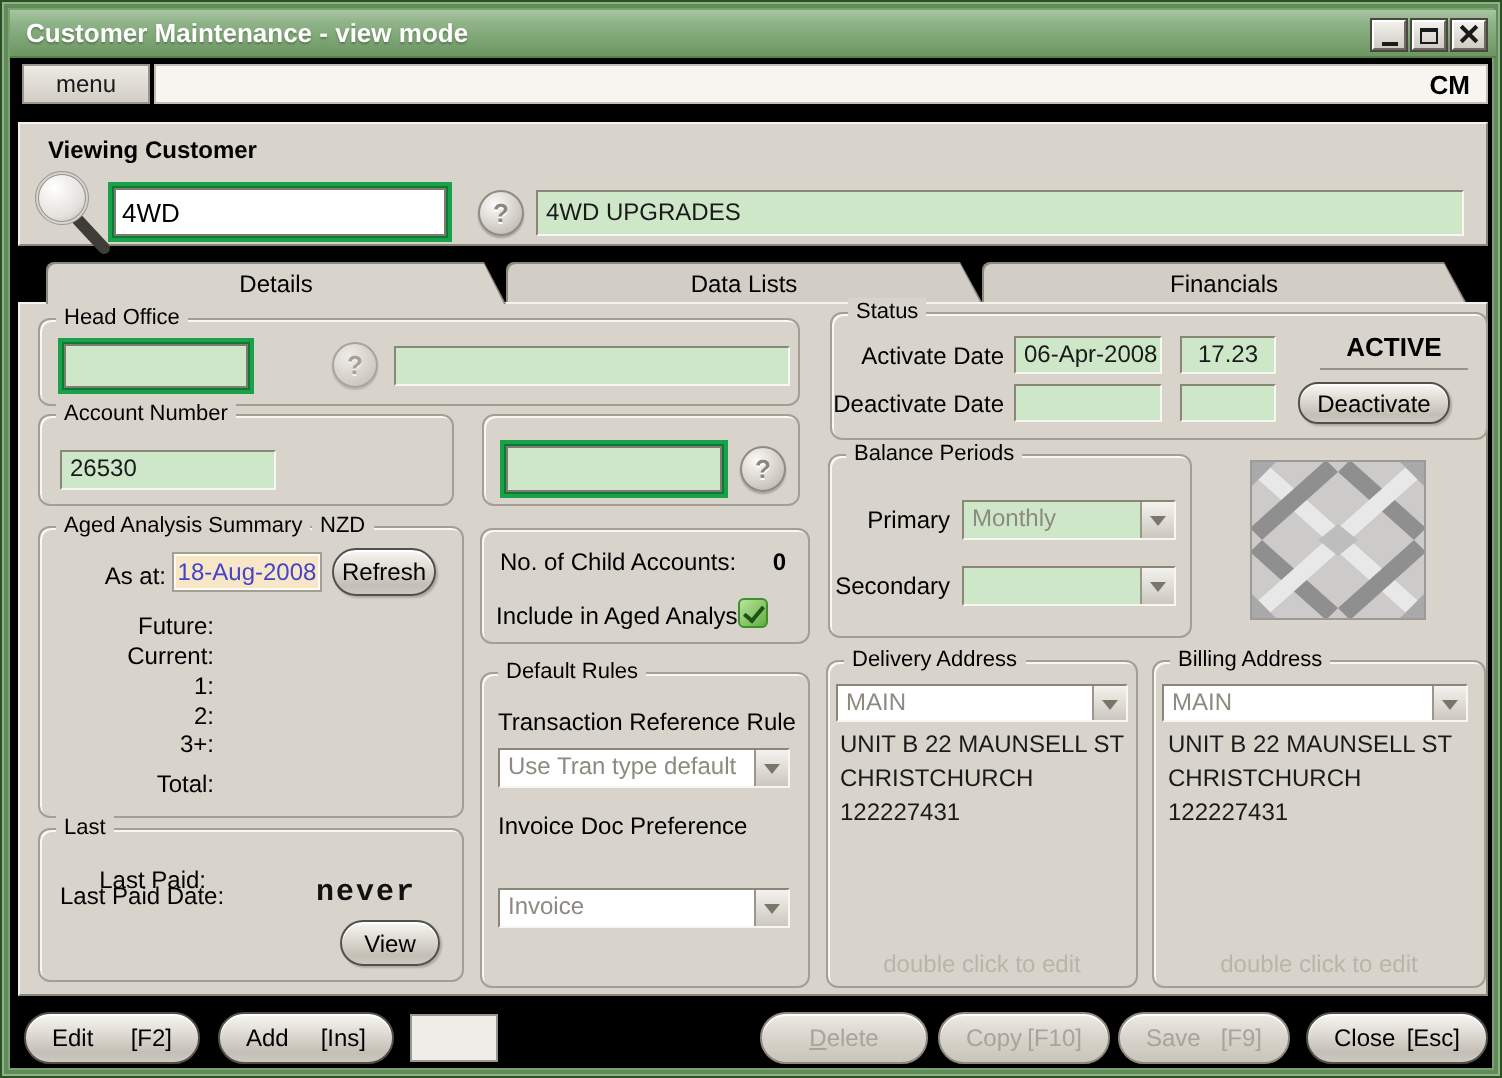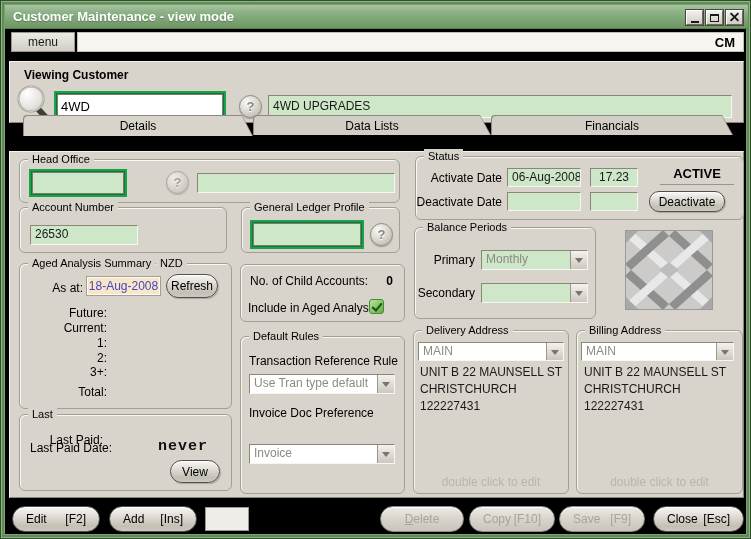--- a/index.html
+++ b/index.html
@@ -91,21 +91,21 @@
   .combo .arr::after { content:""; border:4px solid transparent; border-top:5px solid #7a766c; margin-top:5px; }
   .combo.green { background:#cde7c8; }
 
   
   .checkbox { position:absolute; width:15px; height:15px; border-radius:3px;
     border:1px solid #3f8f2d; background:linear-gradient(135deg,#b9e39b,#63ad41); cursor:pointer; }
   .checkbox::after { content:""; position:absolute; left:4px; top:1px; width:4px; height:8px;
     border-right:2px solid #1c5212; border-bottom:2px solid #1c5212; transform:rotate(40deg); }
 
   
-  .tab { position:absolute; top:114px; height:20px; }
+  .tab { position:absolute; top:130px; height:20px; }
   .tab .edge { position:absolute; inset:0; background:#8d897e;
     clip-path:polygon(0 0, calc(100% - 11px) 0, 100% 100%, 0 100%); border-radius:4px 0 0 0; }
   .tab .face { position:absolute; left:1px; right:1px; top:1px; bottom:0; background:#d2cec5;
     clip-path:polygon(0 0, calc(100% - 10px) 0, 100% 100%, 0 100%); border-radius:4px 0 0 0;
     display:flex; align-items:center; justify-content:center; font-size:12px; color:#000; }
   .tab.active { height:21px; z-index:5; }
   .tab.active .face { background:#d8d4cb; }
 
   .hint { position:absolute; left:0; right:0; text-align:center; font-size:12px; color:#b9b5ab; }
   .addrline { position:absolute; font-size:12px; color:#1a1a1a; white-space:nowrap; }
@@ -183,21 +183,20 @@
       <div class="help dim" style="left:146px; top:11px;">?</div>
       <div class="sunken" style="left:177px; top:13px; width:198px; height:20px;"></div>
     </div>
 
     <div class="group" style="left:9px; top:55px; width:208px; height:46px;">
       <span class="legend">Account Number</span>
       <div class="sunken" style="left:10px; top:17px; width:108px; height:20px;">26530</div>
     </div>
 
     <div class="group" style="left:231px; top:55px; width:159px; height:46px;">
-      <span class="legend">General Ledger Profile</span>
       <div class="greenframe" style="left:8px; top:12px; width:114px; height:29px;">
         <div class="inner"></div>
       </div>
       <div class="help" style="left:128px; top:15px;">?</div>
     </div>
 
     <div class="group" style="left:9px; top:111px; width:213px; height:146px;">
       <span class="legend">Aged Analysis Summary</span>
       <span class="legend" style="left:136px;">NZD</span>
       <span class="lbl r" style="left:13px; top:17px; width:50px;">As at:</span>
@@ -236,21 +235,21 @@
       <span class="lbl" style="left:8px; top:69px;">Invoice Doc Preference</span>
       <div class="combo" style="left:8px; top:87px; width:146px; height:20px;margin-top:20px;">
         <span class="val">Invoice</span>
           <span class="arr"></span>
       </div>
     </div>
 
     <div class="group" style="left:405px; top:4px; width:329px; height:64px;">
       <span class="legend">Status</span>
       <span class="lbl r" style="left:0px; top:14px; width:86px;">Activate Date</span>
-      <div class="sunken" style="left:91px; top:11px; width:74px; height:19px; text-align:center;">06-Aug-2008</div>
+      <div class="sunken" style="left:91px; top:11px; width:74px; height:19px; text-align:center;">06-Apr-2008</div>
       <div class="sunken" style="left:174px; top:11px; width:48px; height:19px; text-align:center;">17.23</div>
       <span class="lbl r" style="left:0px; top:38px; width:86px;">Deactivate Date</span>
       <div class="sunken" style="left:91px; top:35px; width:74px; height:19px;"></div>
       <div class="sunken" style="left:174px; top:35px; width:48px; height:19px;"></div>
       <span class="lbl b" style="left:244px; top:9px; width:74px; text-align:center; font-size:13px;">ACTIVE</span>
       <span class="divider" style="left:244px; top:27px; width:74px;"></span>
       <div class="pill" style="left:233px; top:34px; width:76px; height:21px;border-radius:10px;">Deactivate</div>
     </div>
 
     <div class="group" style="left:404px; top:75px; width:182px; height:92px;">

